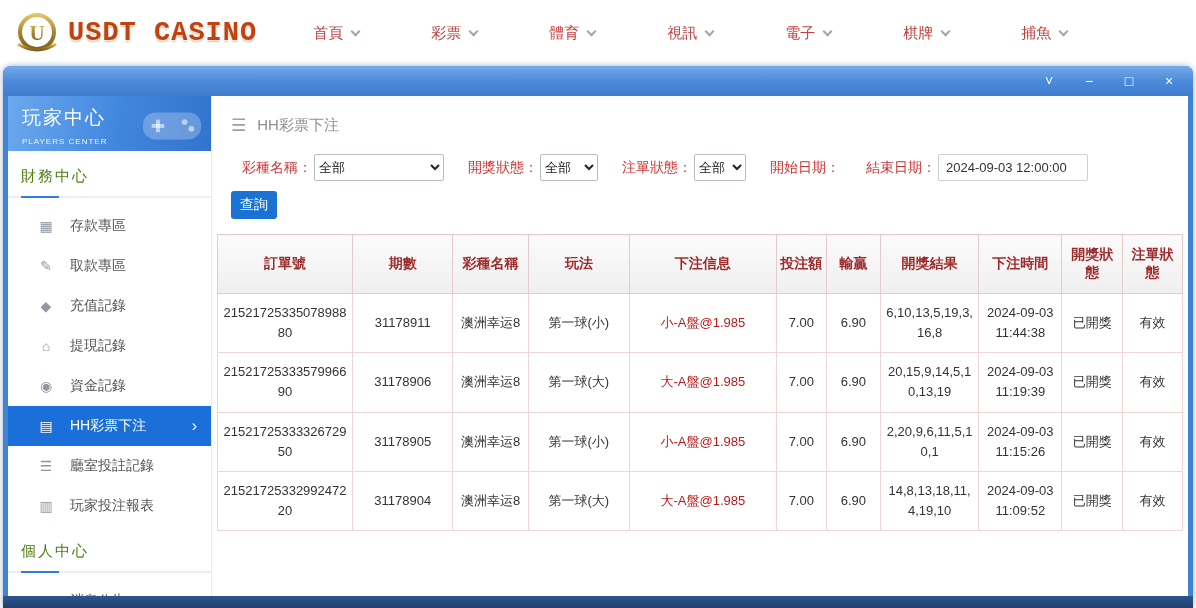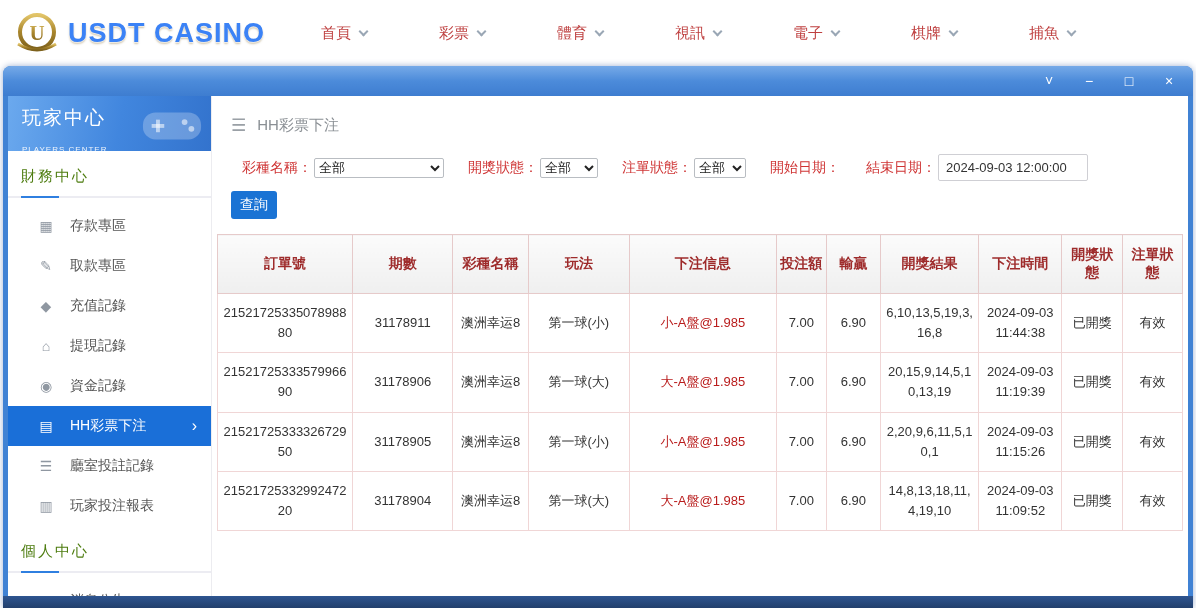--- a/index.html
+++ b/index.html
@@ -2,22 +2,22 @@
 <html><head>
 <meta charset="utf-8">
 <style>
   * { box-sizing: border-box; margin: 0; padding: 0; }
   html,body { width:1196px; height:608px; overflow:hidden; background:#fff;
     font-family:"Liberation Sans","DejaVu Sans",sans-serif; }
 
   
   .topbar { height:66px; display:flex; align-items:center; padding:0 14px; background:#fff; }
   .brand { display:flex; align-items:center; gap:8px; cursor:pointer; }
-  .brand-text { font-family:Liberation Sans, sans-serif; font-weight:bold;
-    font-size:27px; letter-spacing:1px; color:#3b82f6;
+  .brand-text { font-family:Liberation Mono, monospace; font-weight:bold;
+    font-size:27px; letter-spacing:1px; color:#c2410c;
     text-shadow:0 1px 0 rgba(255,255,255,.6), 0 2px 2px rgba(120,90,20,.35); }
   .topnav { display:flex; align-items:center; margin-left:56px; gap:72px; }
   .nav-item { display:flex; align-items:center; gap:9px; color:#bf4040; font-size:15px; cursor:pointer; white-space:nowrap;justify-content:space-between; }
   .chev { width:7px; height:7px; border-right:2px solid #9aa7b5; border-bottom:2px solid #9aa7b5;
     transform:rotate(45deg); display:inline-block; margin-top:-4px; }
 
   
   .window { margin:0 3px; height:542px; background:#4082d4; border-radius:8px 8px 0 0;
     box-shadow:0 0 6px rgba(40,80,150,.45); }
   .titlebar { height:30px; border-radius:8px 8px 0 0; display:flex; align-items:center;
@@ -25,41 +25,41 @@
     background:linear-gradient(180deg,#76aae8 0%,#4c8bda 50%,#3e7dd0 100%); }
   .wc { color:#fff; font-size:14px; line-height:1; width:16px; text-align:center; cursor:pointer; }
   .window-body { display:flex; height:500px; margin:0 5px; background:#fff; overflow:hidden; }
   .window-footer { height:12px; background:linear-gradient(180deg,#2e5590,#223f6c); }
 
   
   .sidebar { width:204px; flex:none; background:#fff; border-right:1px solid #ececf0; overflow:hidden; }
   .sidebar-header { height:55px; position:relative; padding:9px 0 0 14px; color:#fff; overflow:hidden;
     background:linear-gradient(100deg,#6ba9ee 0%,#4186de 55%,#3373cd 100%); }
   .sidebar-title { font-size:19px; letter-spacing:2px; }
-  .sidebar-subtitle { font-size:8px; letter-spacing:1px; opacity:.9; margin-top:14px; }
+  .sidebar-subtitle { font-size:8px; letter-spacing:1px; opacity:.9; margin-top:6px; }
   .pad { position:absolute; right:8px; top:8px; width:62px; height:40px; }
   .section-label { padding:16px 0 10px 13px; color:#4d7c0f; font-size:15px; letter-spacing:2px; }
   .section-underline { height:2px; background:#ececf2; margin-bottom:8px; position:relative; }
   .section-underline::before { content:""; position:absolute; left:13px; top:0; width:38px; height:2px; background:#2f7fe0; }
   .side-item { height:40px; display:flex; align-items:center; padding-left:30px; gap:16px;
     color:#555; font-size:14px; cursor:pointer; }
   .side-icon { color:#8f97a1; font-size:14px; width:16px; text-align:center; }
   .side-item.active { background:#1a6fd8; color:#fff; }
   .side-item.active .side-icon { color:#fff; }
   .side-arrow { margin-left:auto; margin-right:14px; font-size:16px; color:#fff; }
 
   
   .content { flex:1; overflow:hidden; background:#fff; }
   .breadcrumb-bar { height:58px; display:flex; align-items:center; gap:11px; padding-left:19px;
     color:#8a8f94; font-size:15px; }
   .hamburger { color:#9aa0a6; font-size:17px; cursor:pointer; }
   .filters { display:flex; align-items:center; padding-left:19px; font-size:14px; white-space:nowrap; }
   .flabel { color:#cf3434; margin-right:2px;margin-left:11px; }
   .fgroup { display:flex; align-items:center; margin-right:13px; }
-  select { height:20px; border:1px solid #b9bdc2; background:#fff; font-size:13px; color:#222;
+  select { height:27px; border:1px solid #b9bdc2; background:#fff; font-size:13px; color:#222;
     font-family:inherit; border-radius:2px; }
   .sel-wide { width:130px; } .sel-mid { width:58px; } .sel-small { width:52px; }
   .date-input { height:27px; width:150px; border:1px solid #cfcfd4; font-size:13px; color:#333;
     padding:0 7px; font-family:inherit; border-radius:2px; }
   .btn-row { padding:10px 0 0 19px; }
   .query-btn { width:46px; height:28px; background:#1a73d4; border:none; border-radius:3px;
     color:#fff; font-size:14px; cursor:pointer; font-family:inherit; }
 
   
   table { width:calc(100% - 10px); margin:15px 5px 0 5px; border-collapse:collapse; table-layout:fixed; }

